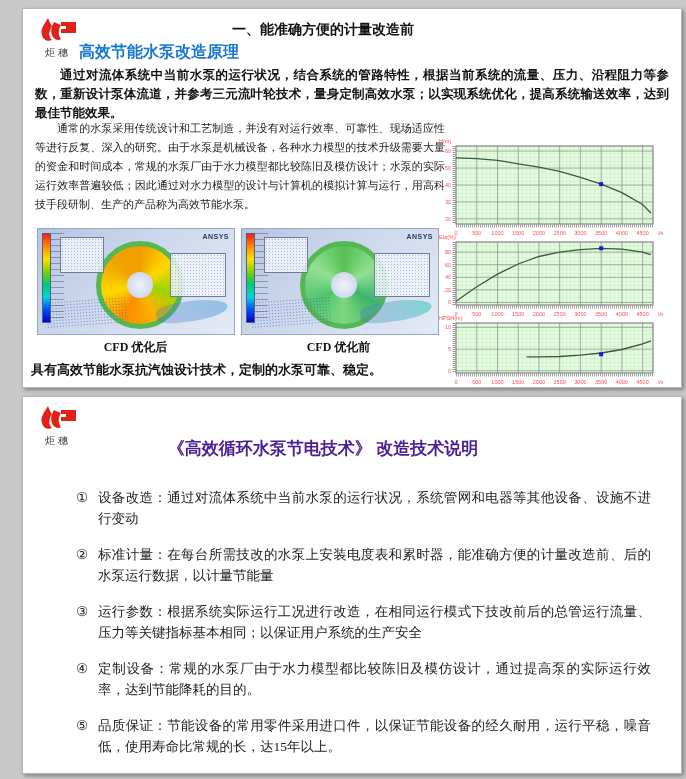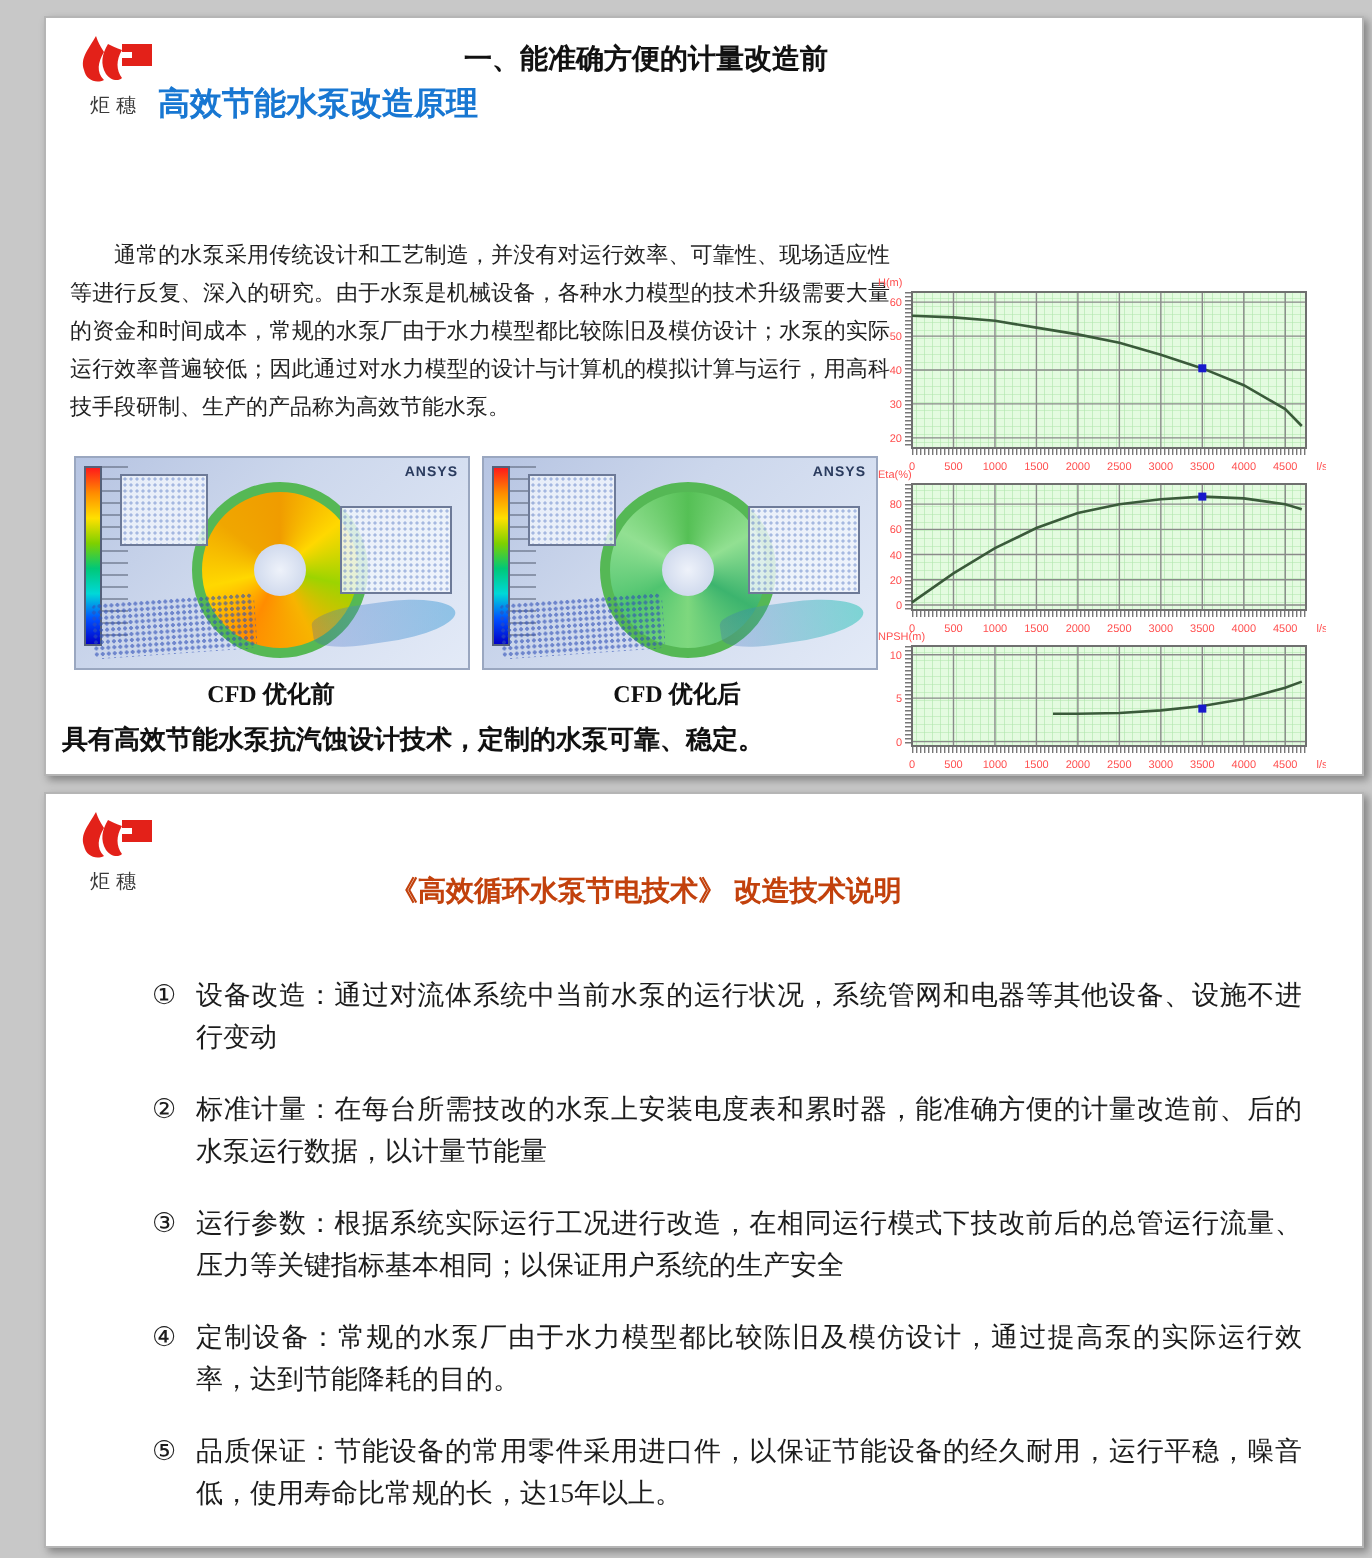--- a/index.html
+++ b/index.html
@@ -66,21 +66,21 @@
   .p1-caption{position:absolute;left:8px;top:352px;font-size:13px;font-weight:bold;color:#111;}
 
   
   .chart{position:absolute;left:415px;}
   #chart0{top:128px;}
   #chart1{top:224px;}
   #chart2{top:305px;}
 
   
   .p2-title{position:absolute;left:100px;top:40px;width:400px;text-align:center;
-    font-size:14px;font-weight:bold;color:#c2410c;}
+    font-size:17px;font-weight:bold;color:#4c1d95;}
   .p2-list{position:absolute;left:53px;top:90px;width:575px;
     font-family:"Liberation Serif","DejaVu Serif",serif;}
   .p2-item{display:flex;margin-bottom:15px;font-size:13.5px;line-height:21px;color:#1c1c1c;}
   .p2-item .num{flex:0 0 22px;}
   .p2-item .txt{flex:1;text-align:justify;}
 </style>
 </head>
 <body>
 
 <div class="page" id="page1">
@@ -90,20 +90,21 @@
       <path d="M10 1 C6 8 2 12 4 18 C5 23 10 25 14 23 C10 19 11 14 14 9 C12 6 11 4 10 1 Z" fill="#e32119"></path>
       <path d="M16 5 C13 10 12 15 15 20 C17 23 21 24 23 22 C20 18 20 13 23 8 C20 7 18 6 16 5 Z" fill="#e32119"></path>
       <rect x="23" y="5" width="15" height="11" fill="#e32119"></rect>
       <rect x="23" y="9" width="5" height="3" fill="#ffffff"></rect>
     </svg>
     <div class="logo-text">炬穗</div>
   </div>
 
   <div class="p1-title">一、能准确方便的计量改造前</div>
   <div class="p1-subtitle" style="color: rgb(24, 119, 210);">高效节能水泵改造原理</div>
+  <div class="p1-para1">通过对流体系统中当前水泵的运行状况，结合系统的管路特性，根据当前系统的流量、压力、沿程阻力等参数，重新设计泵体流道，并参考三元流叶轮技术，量身定制高效水泵；以实现系统优化，提高系统输送效率，达到最佳节能效果。</div>
   <div class="p1-para2">通常的水泵采用传统设计和工艺制造，并没有对运行效率、可靠性、现场适应性等进行反复、深入的研究。由于水泵是机械设备，各种水力模型的技术升级需要大量的资金和时间成本，常规的水泵厂由于水力模型都比较陈旧及模仿设计；水泵的实际运行效率普遍较低；因此通过对水力模型的设计与计算机的模拟计算与运行，用高科技手段研制、生产的产品称为高效节能水泵。</div>
 
   <div class="cfd-row">
     <div class="cfd-box">
       <div class="cfd-legend"></div>
       <div class="cfd-legend-text"></div>
       <div class="impeller imp-before">
         <div class="impeller-hole"></div>
       </div>
       <div class="speckle"></div>
@@ -128,22 +129,22 @@
           <div class="speck-fill"></div>
         </div>
       <div class="inset inset-b">
           <div class="speck-fill"></div>
         </div>
       <div class="ansys-label">ANSYS</div>
     </div>
   </div>
 
   <div class="cfd-captions">
+    <div>CFD 优化后</div>
     <div>CFD 优化前</div>
-    <div>CFD 优化后</div>
   </div>
 
   <div class="p1-caption">具有高效节能水泵抗汽蚀设计技术，定制的水泵可靠、稳定。</div>
 
   <svg class="chart" id="chart0" width="225" height="100">
       <defs>
         <pattern id="g0" width="4" height="4" patternUnits="userSpaceOnUse">
           <path d="M4 0H0V4" fill="none" stroke="#aee6aa" stroke-width="0.6"></path>
         </pattern>
       </defs>

